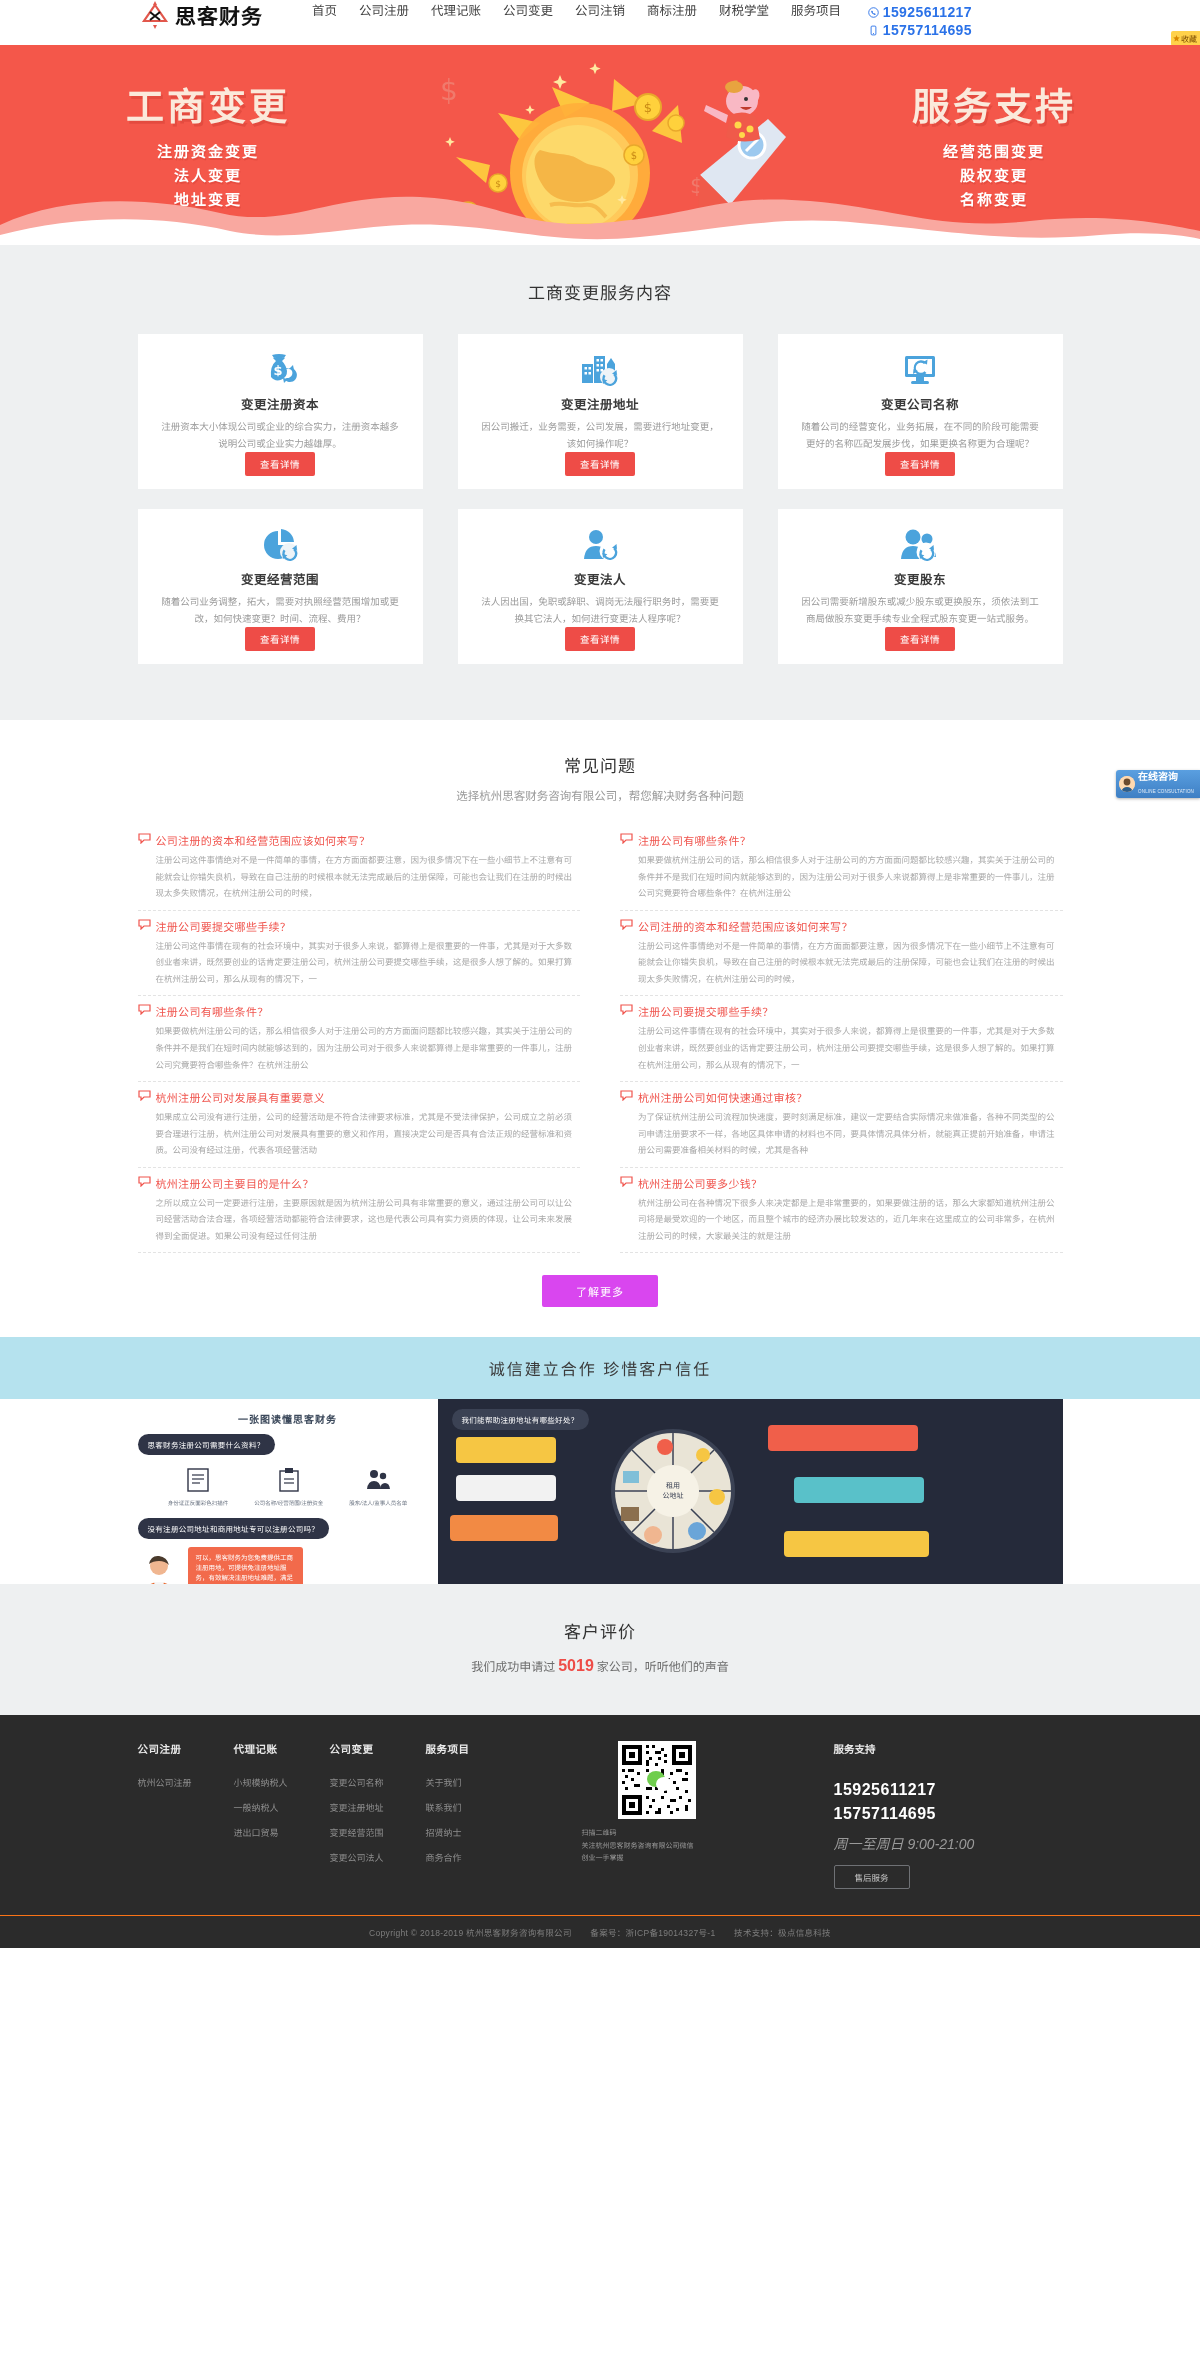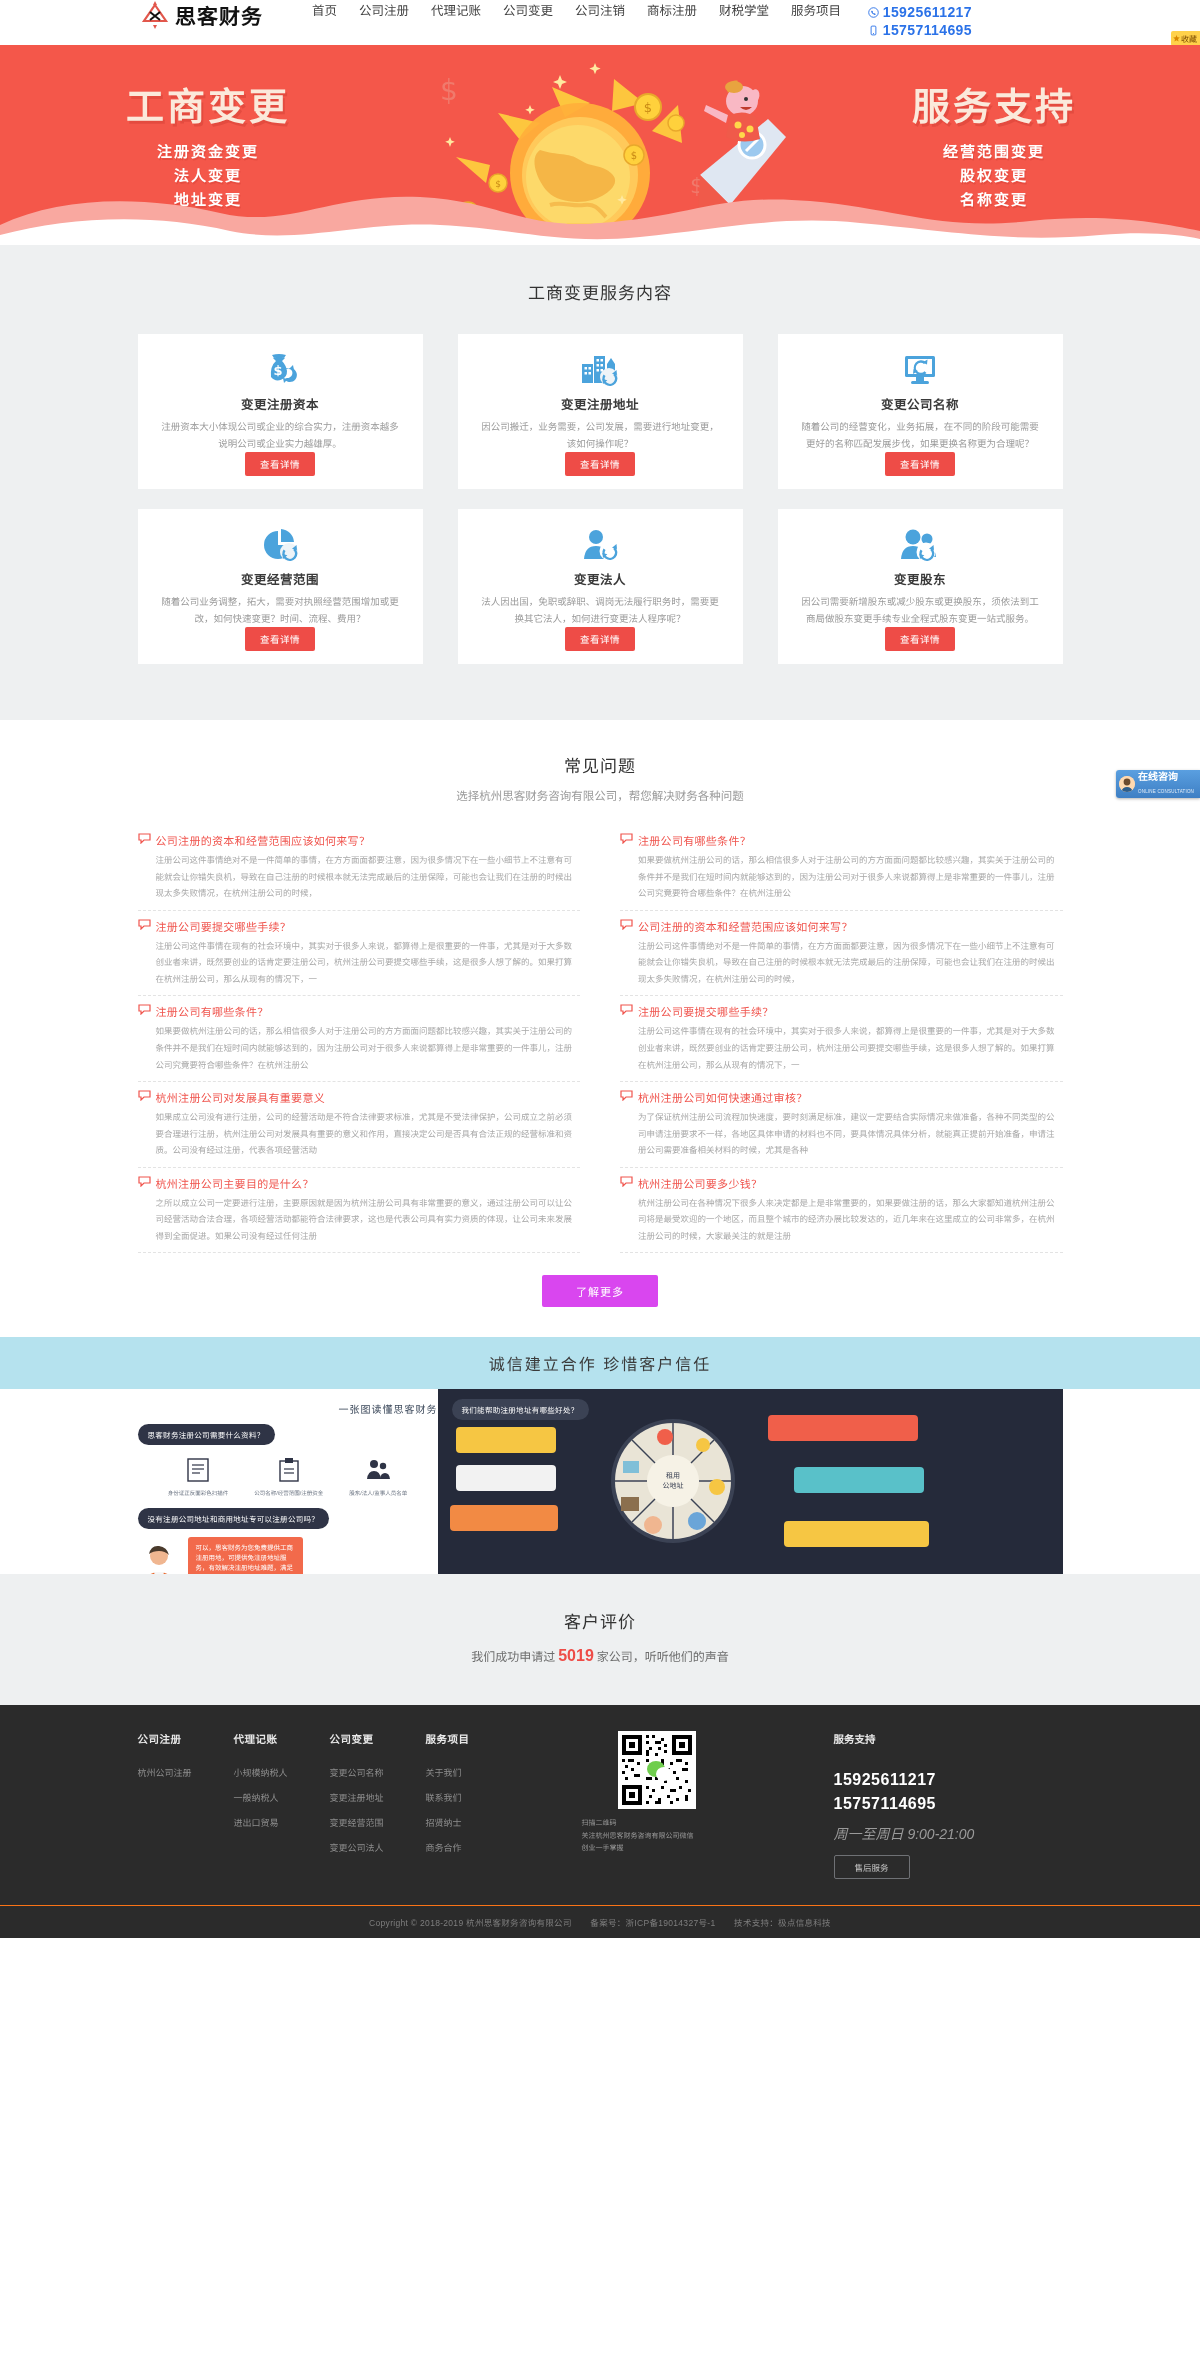--- a/index.html
+++ b/index.html
@@ -94,33 +94,33 @@
   .faq-q span.qt { color:#f0544d; font-size:11px; font-weight:normal; letter-spacing:.3px; }
   .faq-a { font-size:8.5px; color:#a8a8a8; line-height:1.95; margin:4px 0 0 18px; }
   .more-wrap { text-align:center; margin-top:22px; }
   .btn-more {
     background:#d946ef; color:#fff; border:none;
     font-size:11px; padding:8px 34px; border-radius:2px; cursor:pointer;
     font-family:inherit; letter-spacing:1px;
   }
 
   
-  .trust-band { background:#b5e2ee; height:52px; display:flex; align-items:center; justify-content:center; }
+  .trust-band { background:#b5e2ee; height:62px; display:flex; align-items:center; justify-content:center; }
   .trust-band h2 { font-size:16px; color:#3b3b3b; font-weight:normal; letter-spacing:2px; }
 
   
   .info-block { background:#fff; height:185px; position:relative; overflow:hidden; }
   .info-inner { width:925px; margin:0 auto; display:flex; height:185px; }
   .info-left { width:300px; position:relative; padding-top:12px; }
   .info-right { flex:1; background:#252a3a; position:relative; }
   .pill {
     background:#2f3446; color:#fff; font-size:7.5px; border-radius:11px;
     padding:5px 10px; display:inline-block; letter-spacing:.3px;
   }
-  .info-title { font-size:10px; color:#3d4a5c; text-align:right; font-weight:normal; letter-spacing:1px; }
+  .info-title { font-size:10px; color:#3d4a5c; text-align:center; font-weight:bold; letter-spacing:1px; }
   .orange-box {
     background:#f26a4b; color:#fff; font-size:6.5px; line-height:1.6;
     padding:6px 8px; border-radius:3px; width:115px;
   }
   .doc-icons { display:flex; gap:26px; justify-content:center; margin-top:12px; }
   .doc-ico { text-align:center; }
   .doc-ico .cap { font-size:5.5px; color:#6d7684; margin-top:3px; line-height:1.5; }
 
   
   .testi { background:#eef0f1; padding:34px 0 40px; text-align:center; }

